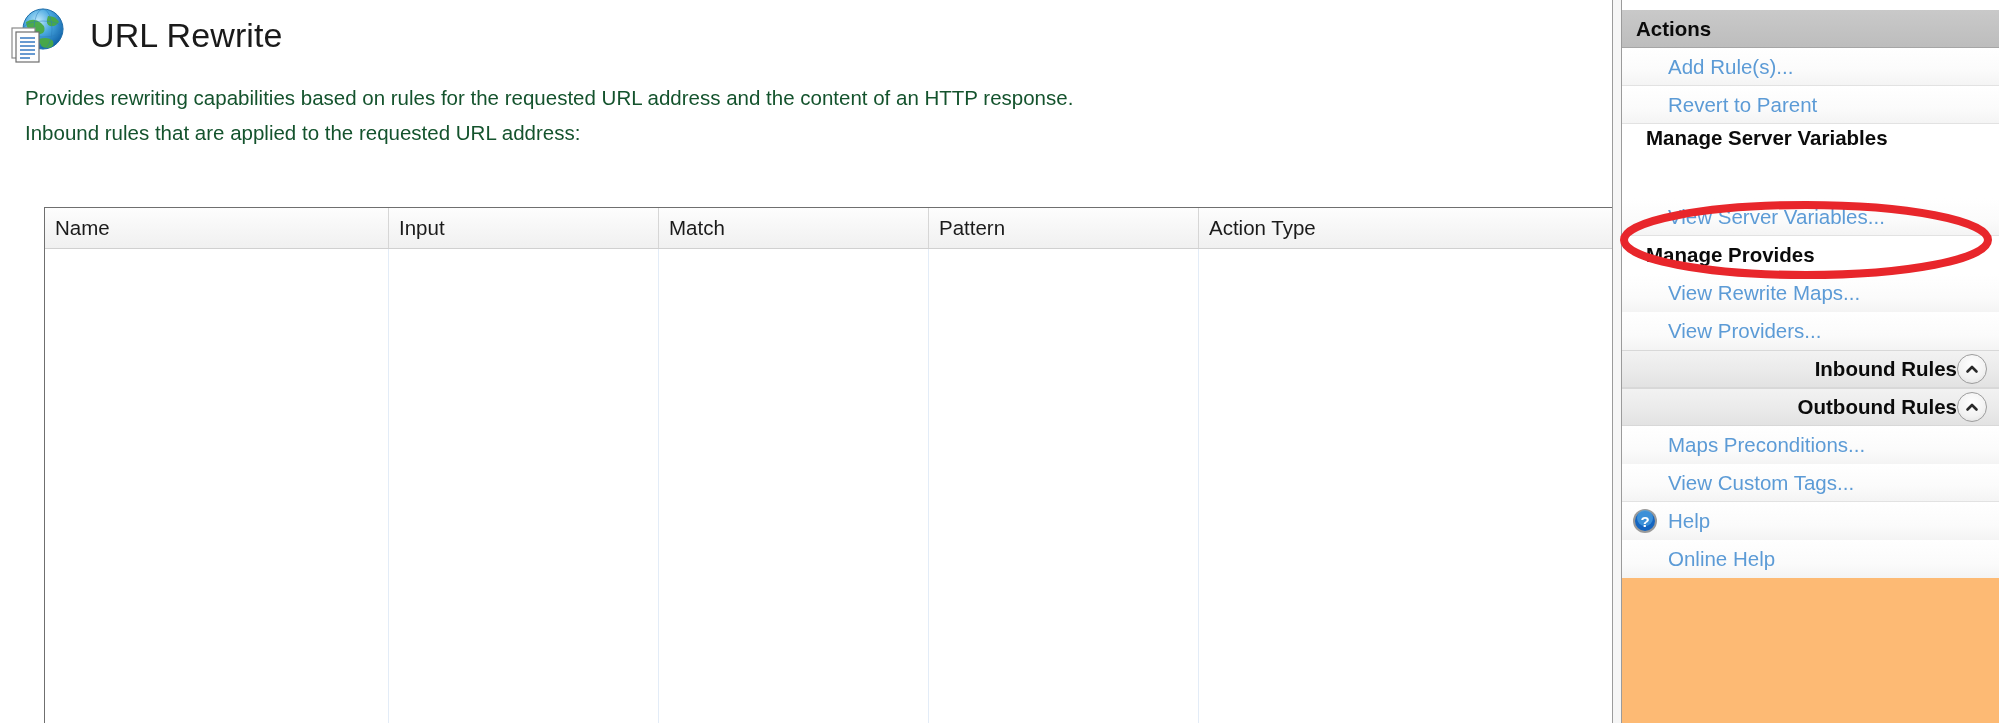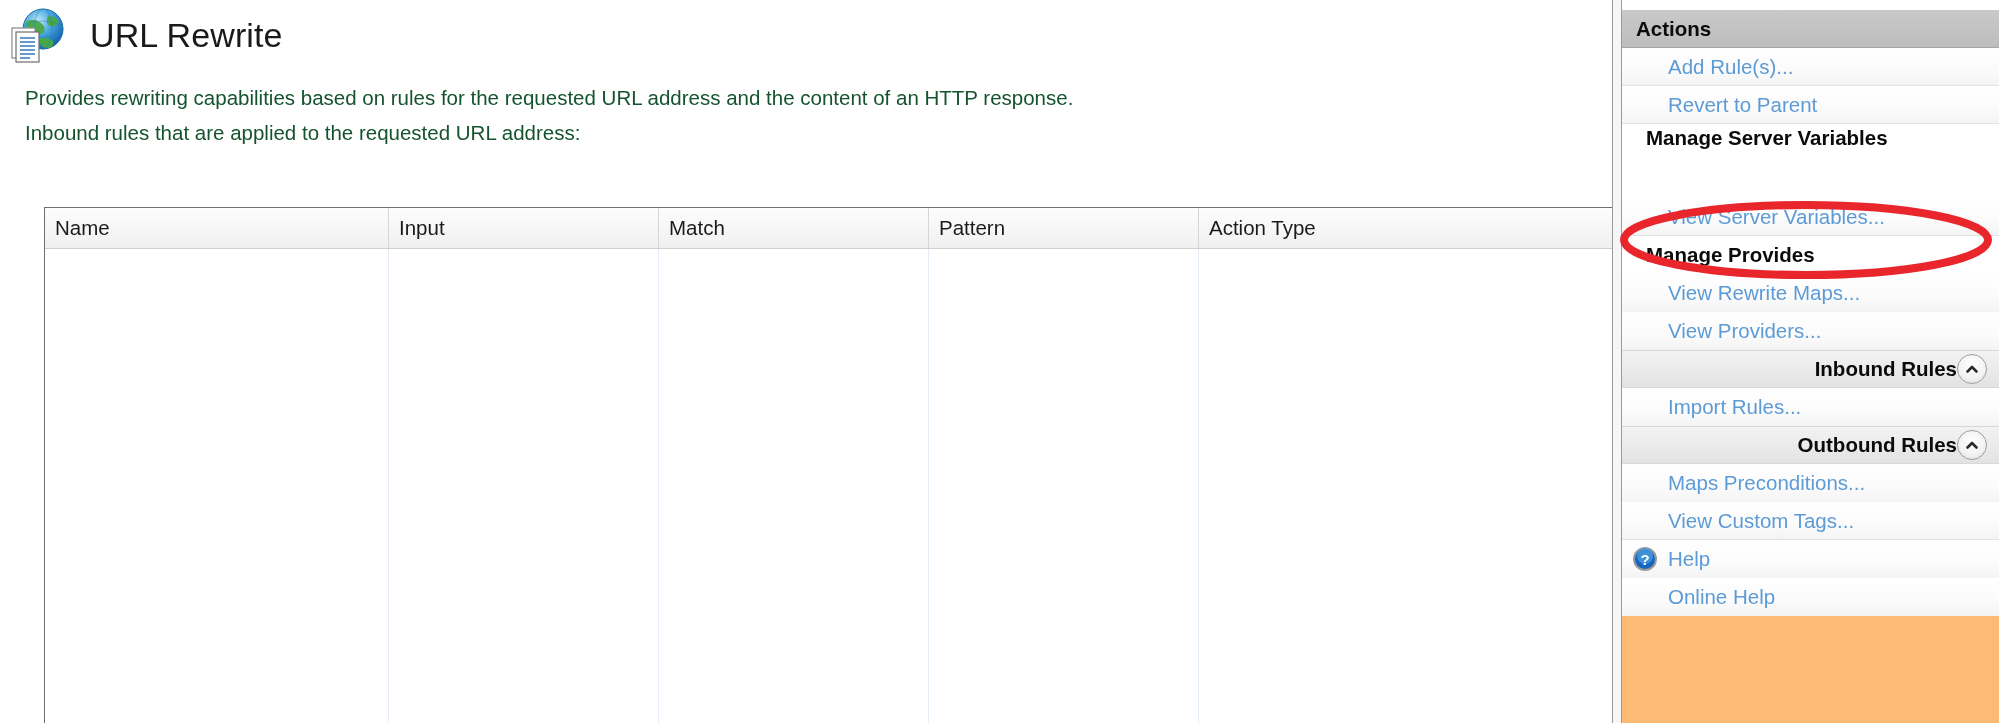--- a/index.html
+++ b/index.html
@@ -305,23 +305,20 @@
         <span>View Providers...</span>
       </div>
       <div class="act-row act-group-head">
         <span>Inbound Rules</span>
         <span class="chev-btn">
           <svg width="16" height="16" viewBox="0 0 16 16">
             <path d="M3.5 10.5 L8 6 L12.5 10.5" fill="none" stroke="#2a2a2a" stroke-width="2.6" stroke-linecap="round" stroke-linejoin="round"></path>
           </svg>
         </span>
       </div>
-      <div class="act-row act-link">
-        <span>Import Rules...</span>
-      </div>
       <div class="act-row act-group-head">
         <span>Outbound Rules</span>
         <span class="chev-btn">
           <svg width="16" height="16" viewBox="0 0 16 16">
             <path d="M3.5 10.5 L8 6 L12.5 10.5" fill="none" stroke="#2a2a2a" stroke-width="2.6" stroke-linecap="round" stroke-linejoin="round"></path>
           </svg>
         </span>
       </div>
       <div class="act-row act-link">
         <span>Maps Preconditions...</span>

